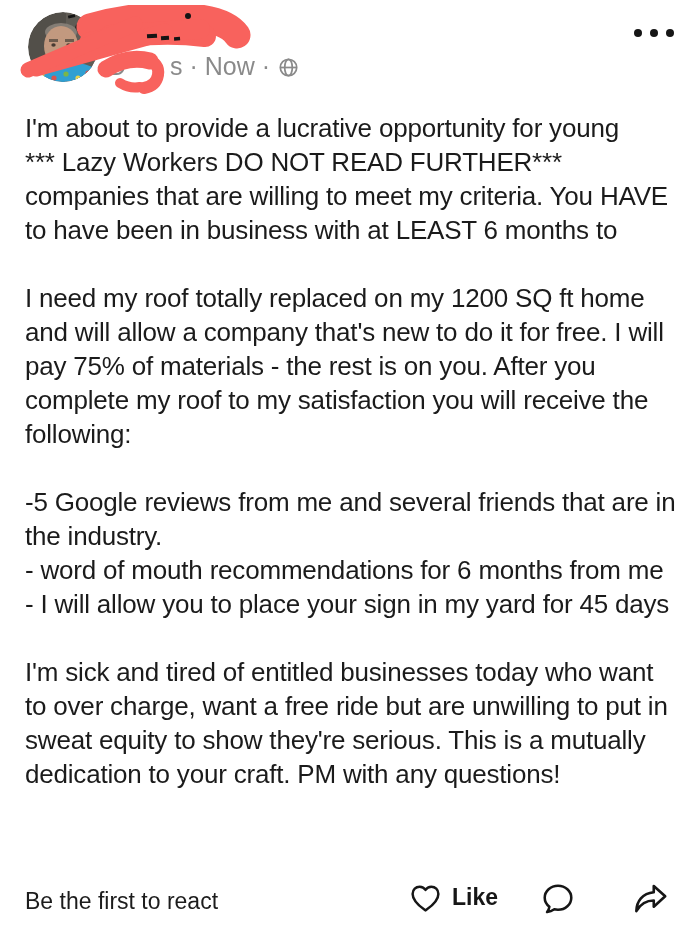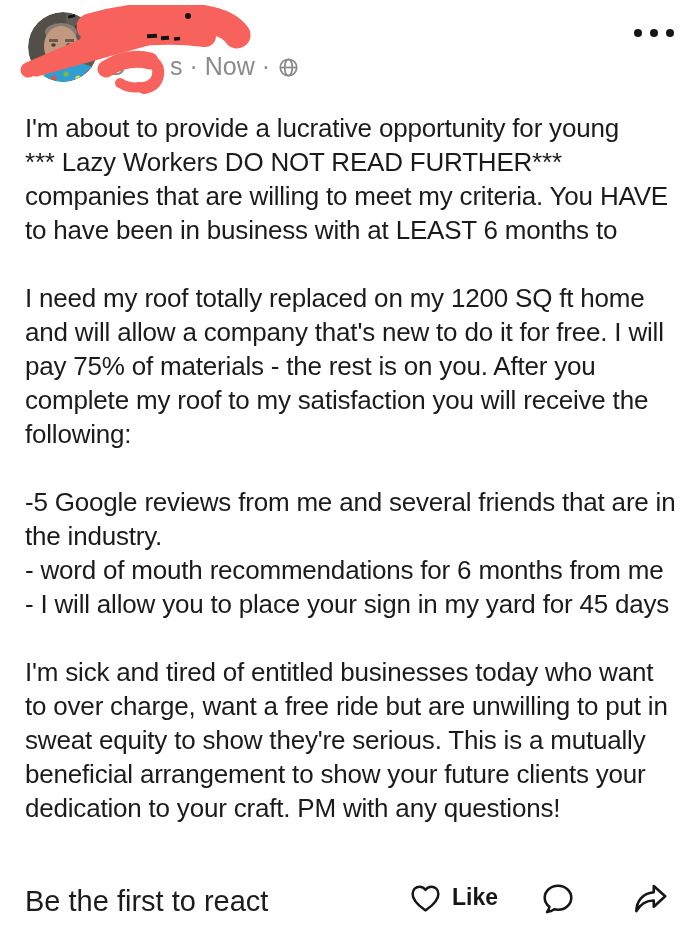--- a/index.html
+++ b/index.html
@@ -53,21 +53,21 @@
   .para { margin: 0 0 34px 0; }
   .para:last-child { margin-bottom: 12px; }
   .line { height: 34px; line-height: 34px; white-space: nowrap; }
   
   .footer {
     position: absolute; left: 0; right: 0; top: 880px; height: 40px;
     z-index: 2;
   }
   .react-prompt {
     position: absolute; left: 25px; top: 6px;
-    font-size: 29px; color: #1c1c1c; line-height: 30px;
+    font-size: 23px; color: #1c1c1c; line-height: 30px;
   }
   .like-btn {
     position: absolute; left: 409px; top: 2px;
     display: flex; align-items: center; gap: 10px;
     cursor: pointer; background: none; border: none; padding: 0;
     font-family: "Liberation Sans", sans-serif;
     justify-content: center;
   }
   .like-label { font-size: 23px; font-weight: bold; color: #161616; }
   .icon-btn {
@@ -166,21 +166,20 @@
     <div class="para">
       <div class="line">-5 Google reviews from me and several friends that are in</div>
       <div class="line">the industry.</div>
       <div class="line">- word of mouth recommendations for 6 months from me</div>
       <div class="line">- I will allow you to place your sign in my yard for 45 days</div>
     </div>
     <div class="para">
       <div class="line">I'm sick and tired of entitled businesses today who want</div>
       <div class="line">to over charge, want a free ride but are unwilling to put in</div>
       <div class="line">sweat equity to show they're serious. This is a mutually</div>
-      <div class="line">beneficial arrangement to show your future clients your</div>
       <div class="line">dedication to your craft. PM with any questions!</div>
     </div>
   </div>
 
   <div class="footer">
     <span class="react-prompt">Be the first to react</span>
 
     <button class="like-btn">
       <svg width="33" height="31" viewBox="0 0 32 30">
         <path d="M16 27.5 C 14.8 26.5 3.5 19.6 3.5 11.5 C 3.5 7.4 6.7 4.5 10.3 4.5 C 12.6 4.5 14.8 5.7 16 7.7 C 17.2 5.7 19.4 4.5 21.7 4.5 C 25.3 4.5 28.5 7.4 28.5 11.5 C 28.5 19.6 17.2 26.5 16 27.5 Z" fill="none" stroke="#161616" stroke-width="2.4" stroke-linejoin="round"></path>

